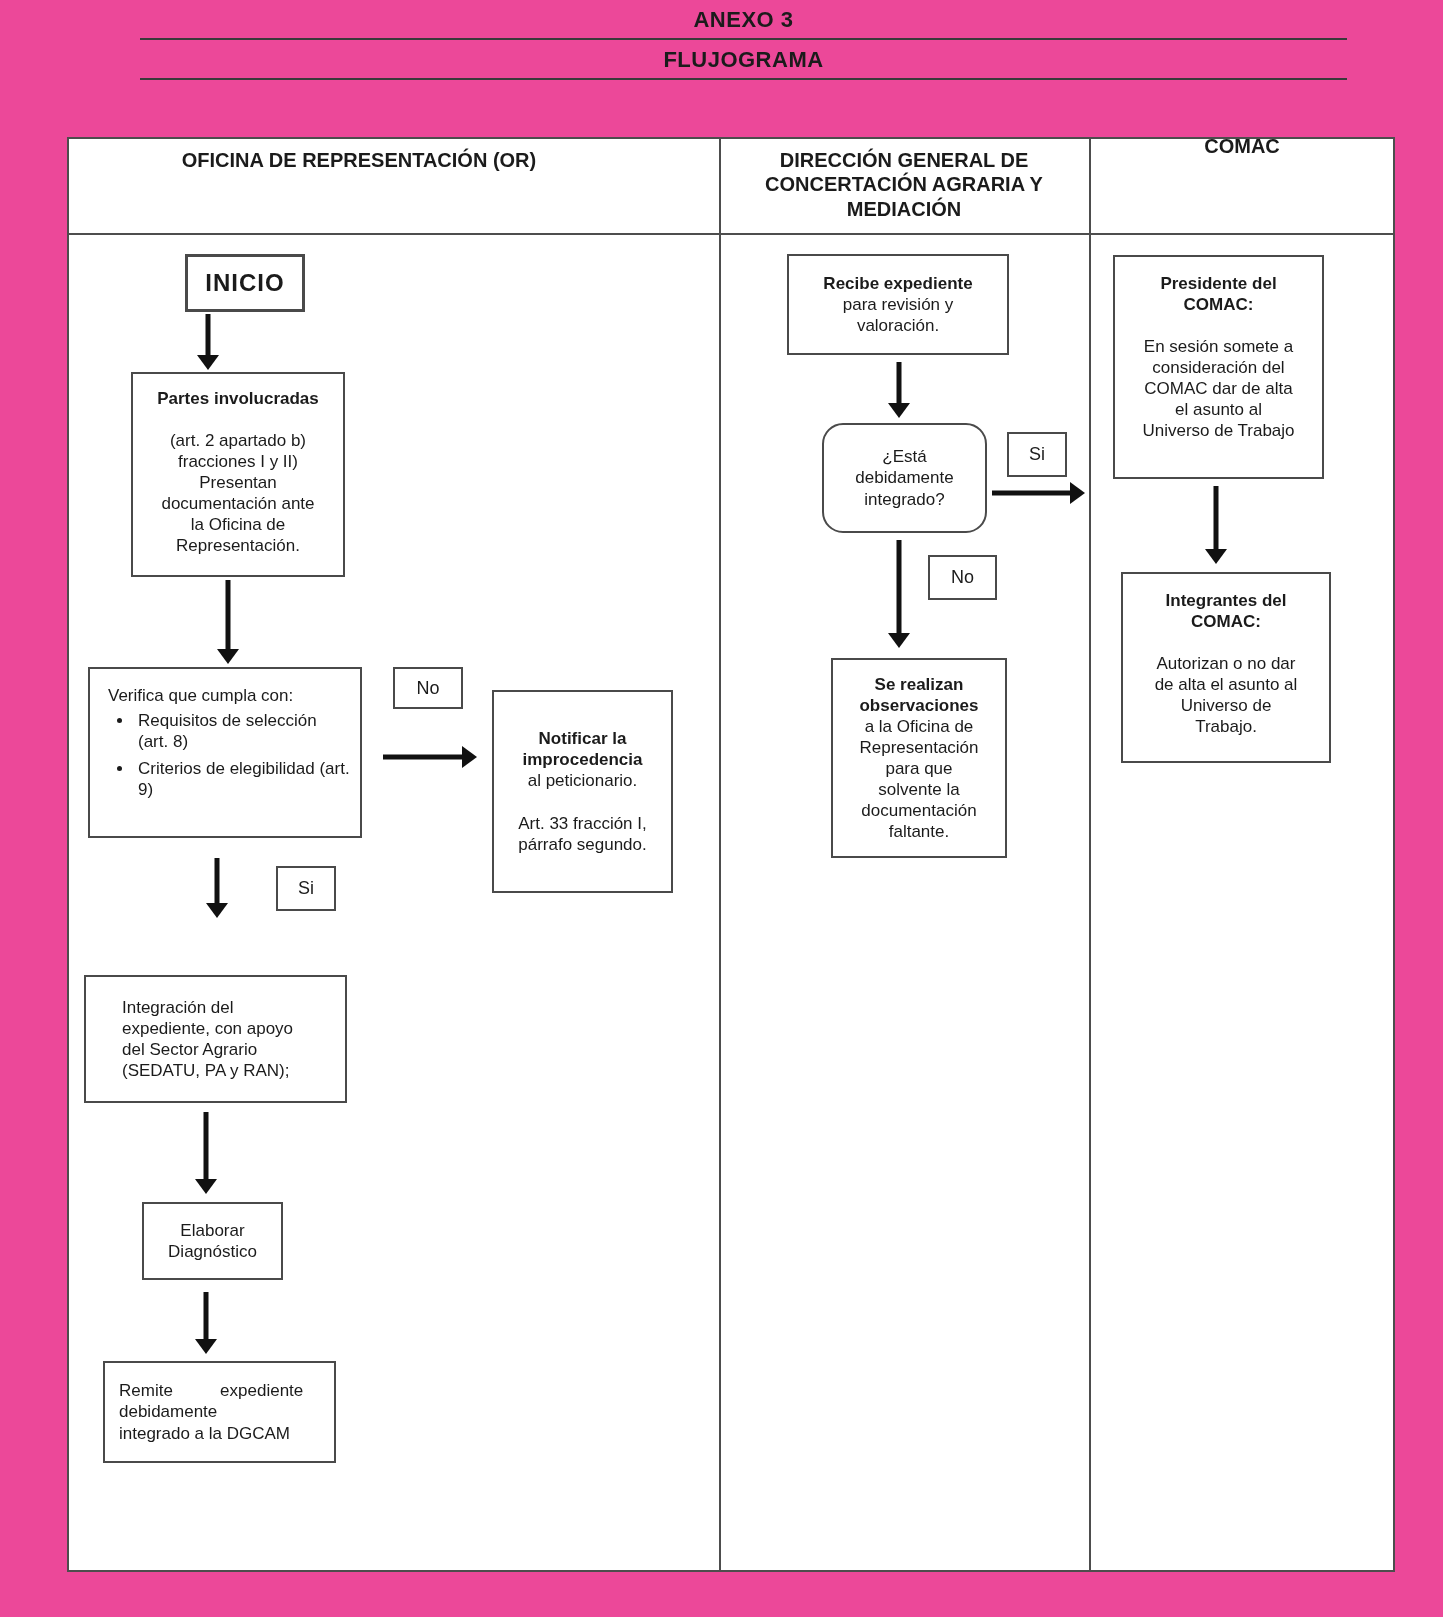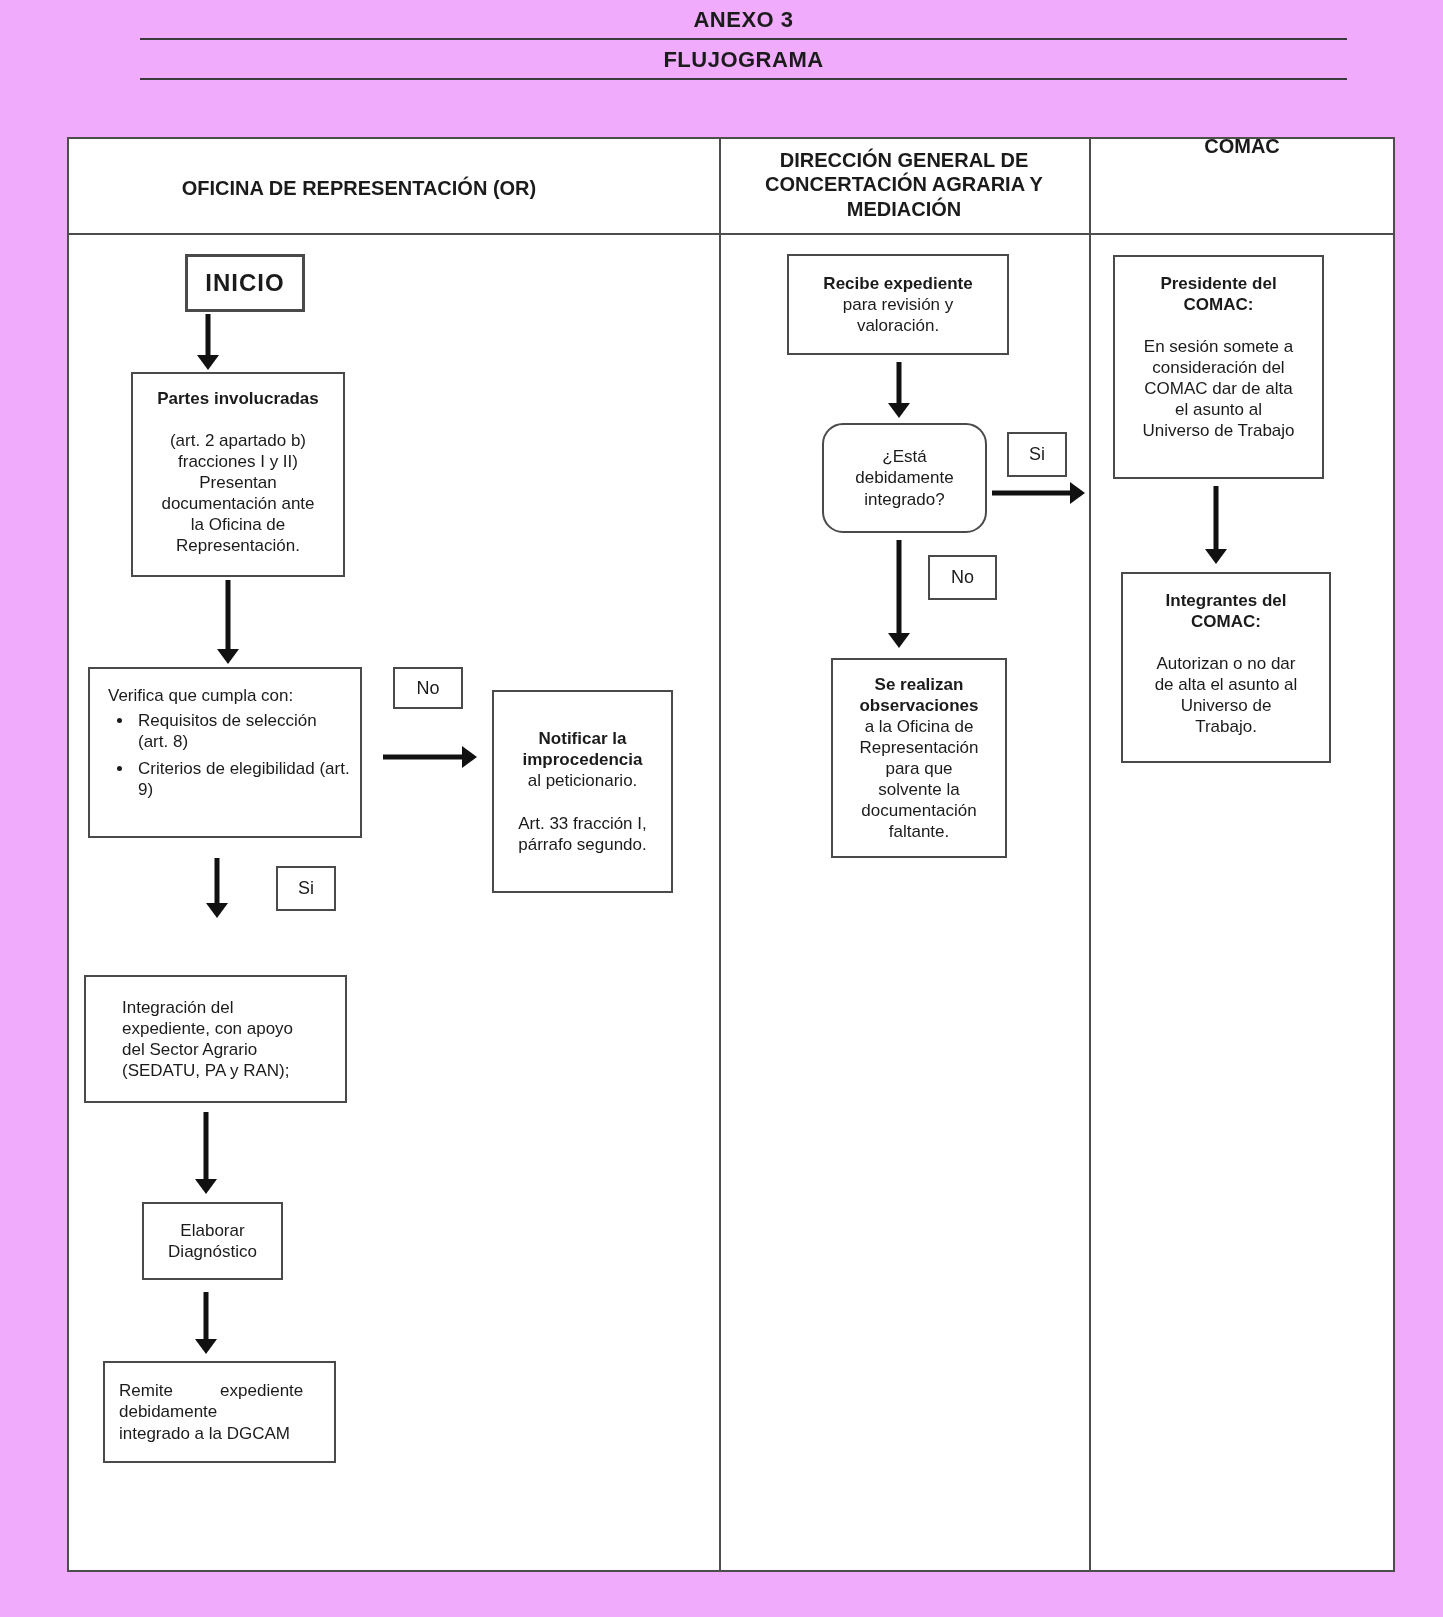--- a/index.html
+++ b/index.html
@@ -1,34 +1,34 @@
 <!DOCTYPE html>
 <html><head>
 <meta charset="utf-8">
 <style>
   html,body { margin:0; padding:0; background:#ffffff; }
   #page {
-    position:relative; width:1443px; height:1617px; background:#f0abfc;
+    position:relative; width:1443px; height:1617px; background:#ec4899;
     font-family:"Liberation Sans", sans-serif; color:#1b1b1b;
     -webkit-font-smoothing:antialiased;
   }
   
   .titlebox { position:absolute; left:140px; top:0; width:1207px; }
   .titlerow { text-align:center; font-weight:bold; font-size:22px; letter-spacing:0.5px;
               padding:7px 0 5px 0; border-bottom:2px solid #3a3a3a; }
   
   .grid { position:absolute; left:67px; top:137px; width:1324px; height:1431px;
           border:2px solid #4d4d4d; background:#fff; }
   .grid .hline { position:absolute; left:0; right:0; top:94px; border-top:2px solid #4d4d4d; }
   .grid .vline { position:absolute; top:0; bottom:0; width:0; border-left:2px solid #4d4d4d; }
   .colhead { position:absolute; font-weight:bold; font-size:20px; line-height:1.22;
              text-align:center; white-space:pre-line; padding-top:11px; }
   
   .box { position:absolute; border:2px solid #4a4a4a; background:#fff; box-sizing:border-box;
-         display:flex; flex-direction:column; justify-content:center; 
+         display:flex; flex-direction:column; justify-content:center; align-items:center;
          text-align:center; font-size:17px; line-height:1.24; padding:8px; }
   .box.thick { border-width:3px; }
   .box.top  { justify-content:flex-start; }
   .box.left { align-items:flex-start; text-align:left; }
   .bt { font-weight:bold; white-space:pre-line; }
   .bb { white-space:pre-wrap; }
   .bb.gap { margin-top:21px; }
   .big { font-size:24px; letter-spacing:1px; }
   .lbl { font-size:18px; }
   .blist { margin:4px 0 0 0; padding-left:26px; text-align:left; }
@@ -57,21 +57,21 @@
     <div class="titlerow">ANEXO 3</div>
     <div class="titlerow">FLUJOGRAMA</div>
   </div>
 
   <div class="grid">
     <div class="hline"></div>
     <div class="vline" style="left:650px"></div>
     <div class="vline" style="left:1020px"></div>
   </div>
 
-  <div class="colhead" style="left:67px;  top:137px; width:584px;margin-top:28px;">OFICINA DE REPRESENTACIÓN (OR)</div>
+  <div class="colhead" style="left:67px;  top:137px; width:584px;">OFICINA DE REPRESENTACIÓN (OR)</div>
   <div class="colhead" style="left:719px; top:137px; width:370px;">DIRECCIÓN GENERAL DE
 CONCERTACIÓN AGRARIA Y
 MEDIACIÓN</div>
   <div class="colhead" style="left:1089px;top:123px; width:306px;">COMAC</div>
 
   <div class="box thick" style="left:185px; top:254px; width:120px; height:58px;">
     <span class="bt big">INICIO</span>
   </div>
 
   <div class="arr-v" style="left:197px; top:314px; height:56px;">

